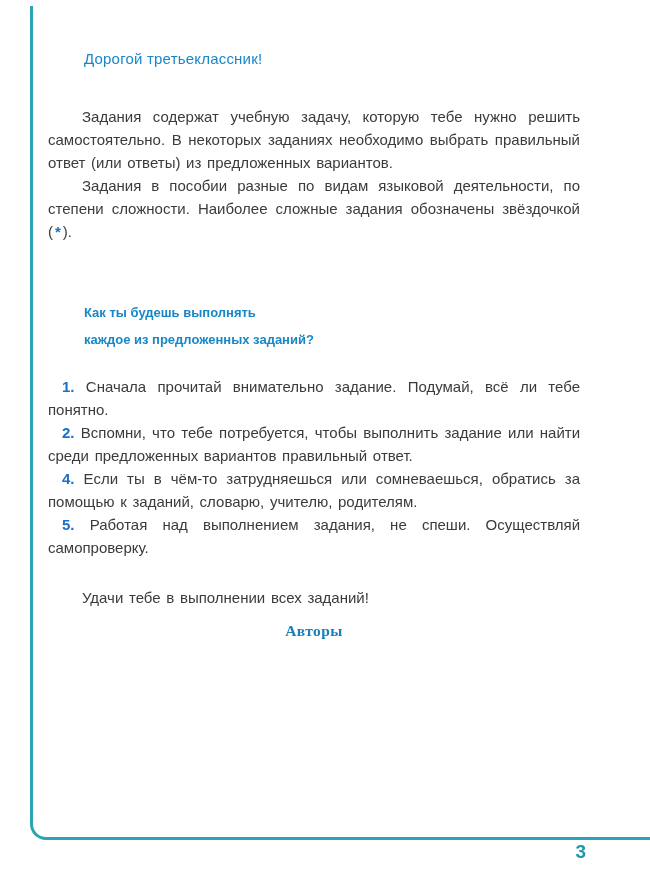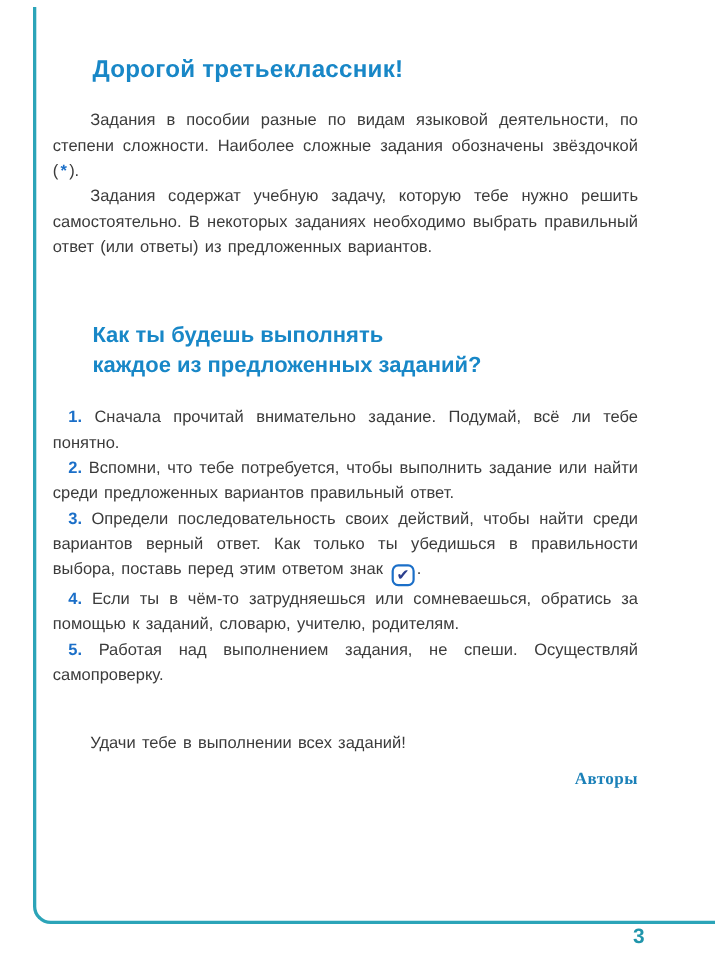--- a/index.html
+++ b/index.html
@@ -21,43 +21,43 @@
     border-bottom: 3px solid var(--frame, #2BA4B8);
     border-bottom-left-radius: 16px;
   }
   .content {
     position: absolute;
     left: 48px;
     top: 50px;
     width: 532px;
   }
   .h1 {
-    margin: 0 0 22px 36px;
-    font-size: 22px;
-    font-weight: bold;
+    margin: 0 0 38px 36px;
+    font-size: 15px;
+    font-weight: normal;
     letter-spacing: 0.2px;
     color: var(--heading, #1887C7);
   }
   .body {
     margin: 0;
     font-size: 15px;
     line-height: 23px;
     color: var(--text, #3B3B3B);
     text-align: justify;
     text-indent: 34px;
     word-spacing: 1.5px;
   }
   .star {
     color: var(--accent-blue, #1B6FC8);
     font-weight: bold;
     margin: 0 2px;
   }
   .h2 {
     margin: 56px 0 22px 36px;
-    font-size: 20px;
+    font-size: 13px;
     font-weight: bold;
     line-height: 27px;
     color: var(--heading, #1887C7);
   }
   .item { text-indent: 14px; }
   .num {
     font-weight: bold;
     color: var(--accent-blue, #1B6FC8);
   }
   .checkbox {
@@ -71,24 +71,24 @@
     vertical-align: -5px;
     text-align: center;
     text-indent: 0;
     line-height: 16px;
     font-size: 14px;
     font-weight: bold;
     font-family: "DejaVu Sans", sans-serif;
     color: var(--check, #2C3F8E);
     margin: 0 2px;
   }
-  .goodluck { margin-top: 39px; }
+  .goodluck { margin-top: 27px; }
   .authors {
     margin-top: 13px;
-    text-align: right;
+    text-align: center;
     font-family: "Liberation Serif", serif;
     font-weight: bold;
     font-size: 15.5px;
     letter-spacing: 0.4px;
     color: var(--authors, #1A80B8);
   }
   .pagenum {
     position: absolute;
     right: 64px;
     top: 841px;
@@ -101,34 +101,33 @@
 <body>
 
 <div class="page">
   <div class="frame"></div>
 
   <div class="content">
 
     <h1 class="h1">Дорогой третьеклассник!</h1>
 
 
+    <p class="body">Задания содержат учебную задачу, которую тебе нужно решить самостоятельно. В некоторых заданиях необходимо выбрать правильный ответ (или ответы) из предложенных вариантов.</p>
+
     <p class="body"><span>Задания в пособии разные по видам языковой деятельности, по степени сложности. Наиболее сложные задания обозначены звёздочкой (</span><span class="star">*</span><span>).</span></p>
-
-    <p class="body">Задания содержат учебную задачу, которую тебе нужно решить самостоятельно. В некоторых заданиях необходимо выбрать правильный ответ (или ответы) из предложенных вариантов.</p>
 
     <h2 class="h2">
         <span style="display:block">Как ты будешь выполнять</span>
         <span style="display:block">каждое из предложенных заданий?</span>
       </h2>
 
     <p class="body item"><span class="num">1.</span> <span>Сначала прочитай внимательно задание. Подумай, всё ли тебе понятно.</span></p>
 
     <p class="body item"><span class="num">2.</span> <span>Вспомни, что тебе потребуется, чтобы выполнить задание или найти среди предложенных вариантов правильный ответ.</span></p>
 
-    <p class="body item"><span class="num">3.</span> <span>Определи последовательность своих действий, чтобы найти среди вариантов верный ответ. Как только ты убедишься в правильности выбора, поставь перед этим ответом знак</span> <span class="checkbox">✔</span><span>.</span></p>
 
     <p class="body item"><span class="num">4.</span> <span>Если ты в чём-то затрудняешься или сомневаешься, обратись за помощью к заданий, словарю, учителю, родителям.</span></p>
 
     <p class="body item"><span class="num">5.</span> <span>Работая над выполнением задания, не спеши. Осуществляй самопроверку.</span></p>
 
     <p class="body goodluck">Удачи тебе в выполнении всех заданий!</p>
 
     <div class="authors">Авторы</div>
 
   </div>

